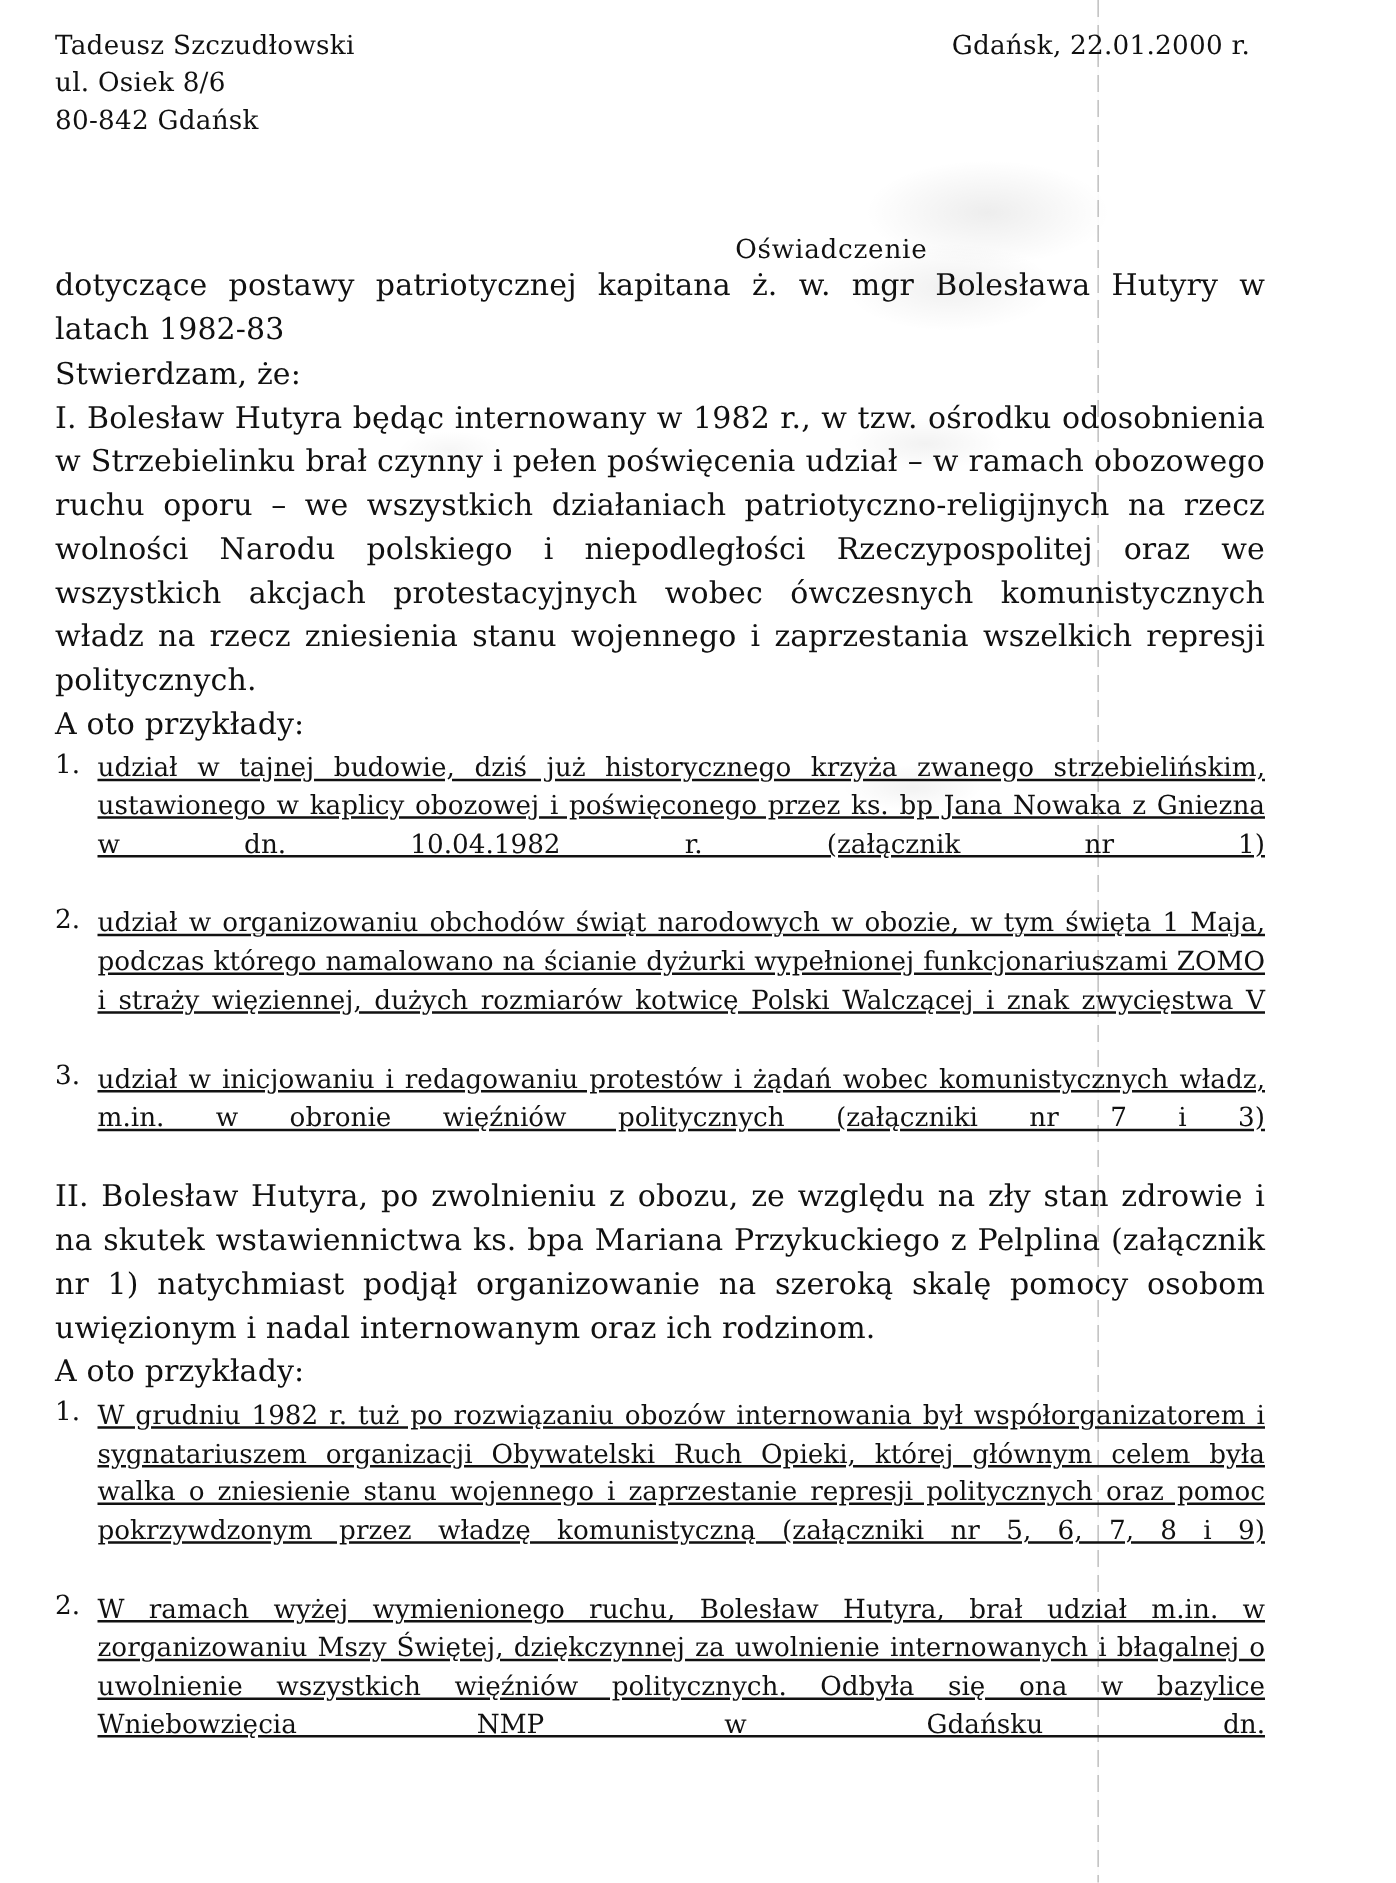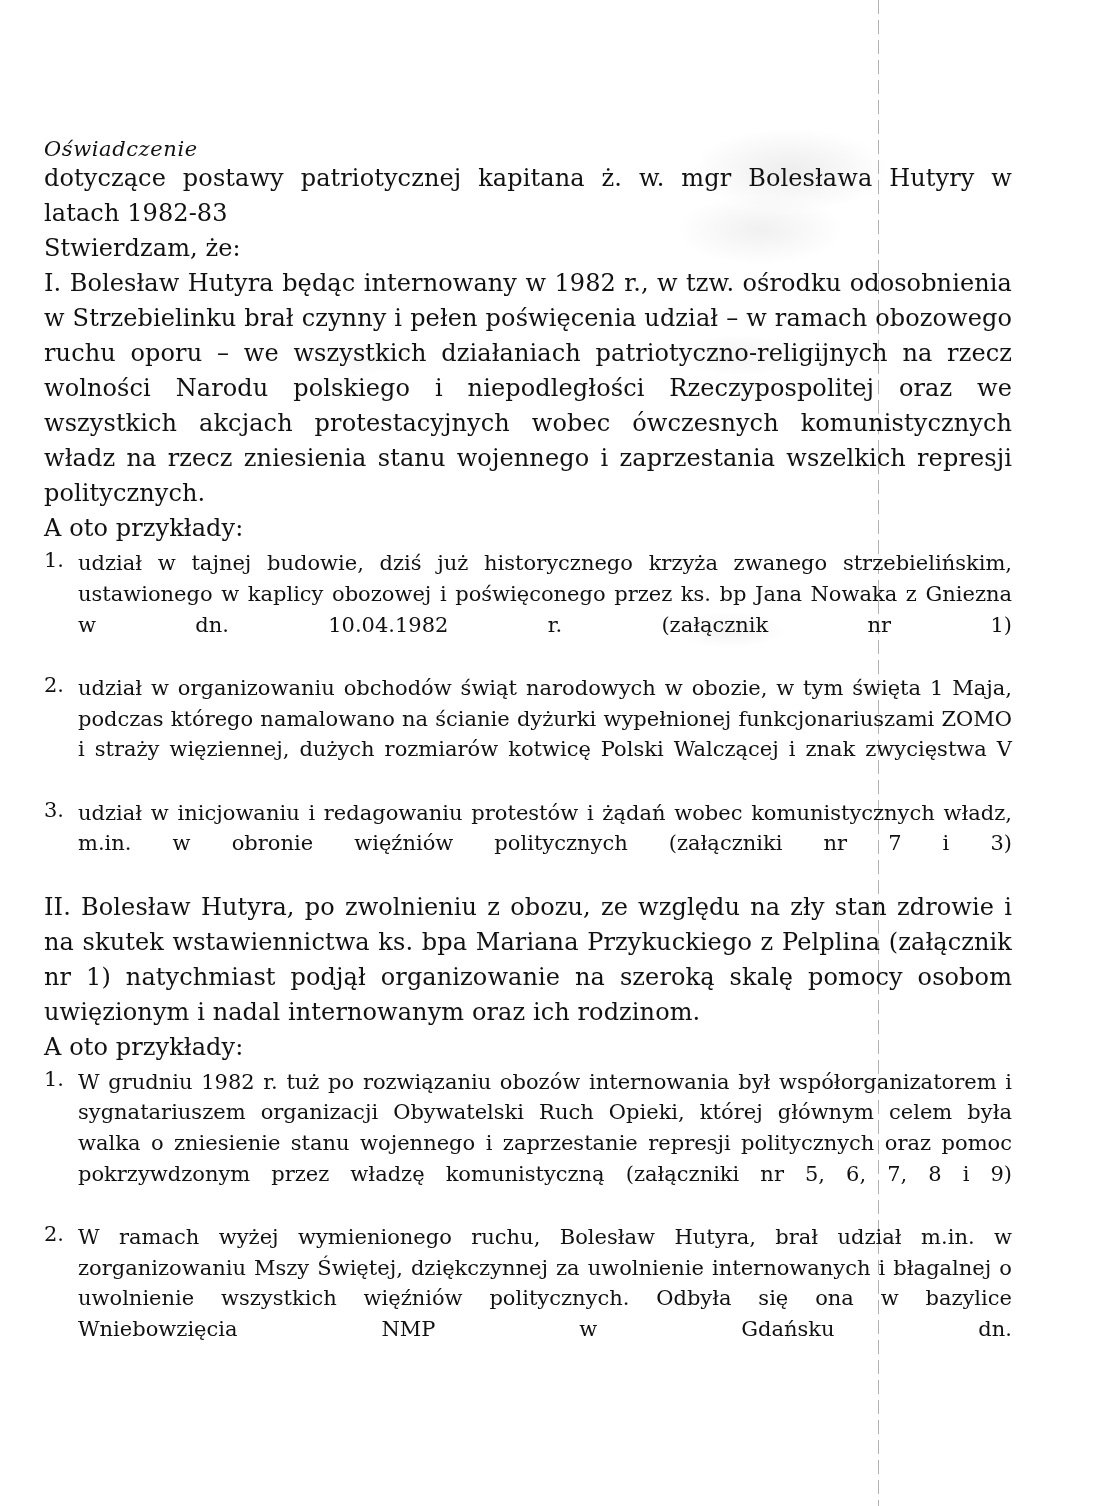--- a/index.html
+++ b/index.html
@@ -64,26 +64,25 @@
   }
   .sender div { white-space: pre; }
   .place-date {
     font-size: 21px;
     letter-spacing: 0.2px;
     padding-right: 12px;
     padding-top: 2px;
   }
 
   .title {
-    text-align: left;
+    text-align: right;
     font-size: 21px;
-    margin-top: 115px;
+    margin-top: 76px;
     letter-spacing: 0.6px;
     padding-right: 270px;
-    font-style: italic;
   }
 
   p.body {
     font-size: 24px;
     line-height: 1.46;
     text-align: justify;
     text-justify: inter-word;
     margin: 0;
     letter-spacing: 0.1px;
   }
@@ -109,38 +108,47 @@
   ol.items li .num {
     width: 34px;
     flex: 0 0 34px;
     text-align: left;
   }
   ol.items li .txt {
     flex: 1 1 auto;
     text-align: justify;
     text-justify: inter-word;
     line-height: 1.46;
+    text-decoration: underline;
   }
   
   .txt::after {
     content: "";
     display: inline-block;
     width: 100%;
   }
 
   .para-gap-lg { margin-top: 40px; }
 </style>
 </head>
 <body>
 
 <div class="page">
   <div class="fold-line"></div>
 
   <div class="content">
 
+    <div class="head-row">
+      <div class="sender">
+        <div>Tadeusz Szczudłowski</div>
+        <div>ul. Osiek 8/6</div>
+        <div>80-842 Gdańsk</div>
+      </div>
+      <div class="place-date">Gdańsk, 22.01.2000 r.</div>
+    </div>
 
     <div class="title">Oświadczenie</div>
 
     <p class="body subject">dotyczące postawy patriotycznej kapitana ż. w. mgr Bolesława Hutyry w latach 1982-83</p>
 
     <p class="body statement">Stwierdzam, że:</p>
 
     <p class="body section">I. Bolesław Hutyra będąc internowany w 1982 r., w tzw. ośrodku odosobnienia w Strzebielinku brał czynny i pełen poświęcenia udział – w ramach obozowego ruchu oporu – we wszystkich działaniach patriotyczno-religijnych na rzecz wolności Narodu polskiego i niepodległości Rzeczypospolitej oraz we wszystkich akcjach protestacyjnych wobec ówczesnych komunistycznych władz na rzecz zniesienia stanu wojennego i zaprzestania wszelkich represji politycznych.</p>
 
     <p class="body examples-label">A oto przykłady:</p>

